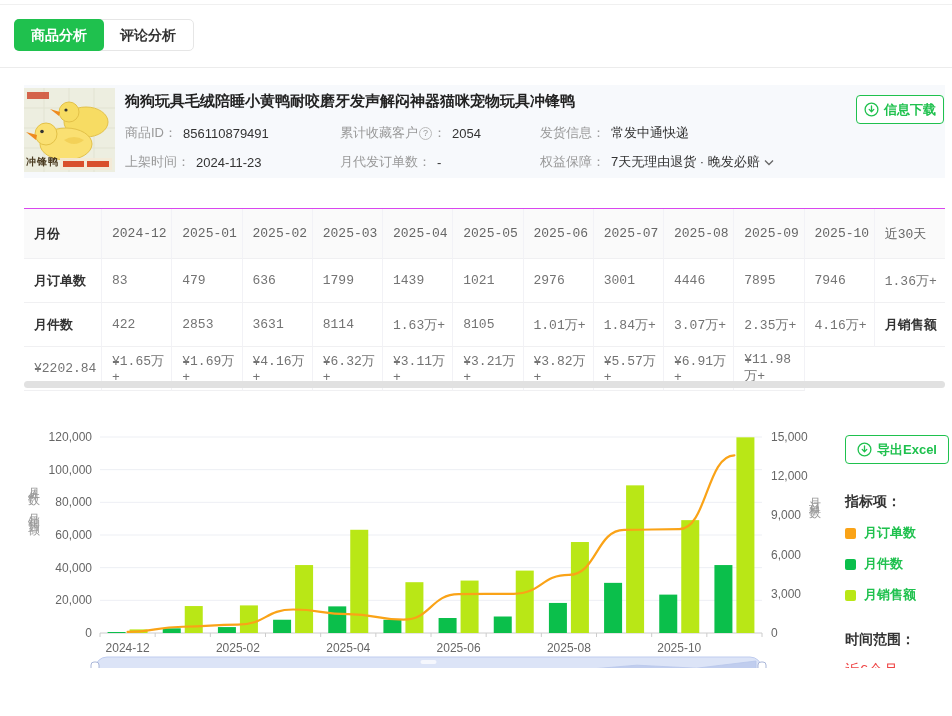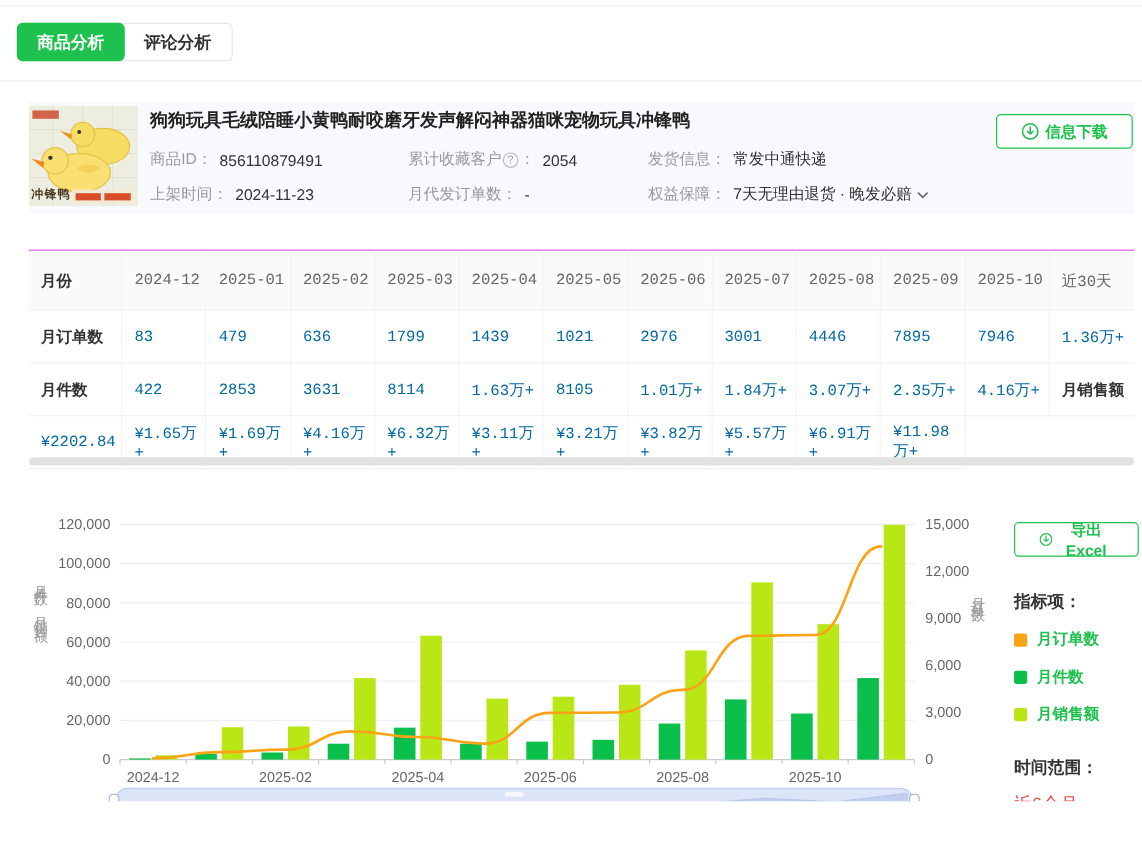--- a/index.html
+++ b/index.html
@@ -20,26 +20,26 @@
   .product-image { position:absolute; left:0; top:3px; width:91px; height:84px; overflow:hidden; }
   .img-caption { position:absolute; left:2px; bottom:3px; font-size:10px; font-weight:700; color:#4a3b20; letter-spacing:1px; }
   .info-main { position:absolute; left:101px; top:6px; right:100px; }
   .product-title { font-size:15px; font-weight:700; color:#222; line-height:20px; }
   .fields { display:grid; grid-template-columns:215px 200px 1fr; row-gap:11px; margin-top:13px; font-size:13px; }
   .field { display:flex; align-items:center; white-space:nowrap; }
   .field .lbl { color:#999; }
   .field .val { color:#333; margin-left:6px; }
   .help-ic { display:inline-flex; align-items:center; justify-content:center; width:13px; height:13px; border:1px solid #bbb; border-radius:50%; color:#999; font-size:9px; margin:0 1px; }
   .chev { margin-left:4px; display:inline-flex; }
-  .ghost-btn { display:inline-flex; align-items:center; gap:5px; height:29px; padding:0 20px; background:#fff; border:1px solid var(--accent); border-radius:4px; color:var(--accent); font-size:13px; font-weight:700; cursor:pointer; font-family:inherit; }
+  .ghost-btn { display:inline-flex; align-items:center; gap:5px; height:29px; padding:0 7px; background:#fff; border:1px solid var(--accent); border-radius:4px; color:var(--accent); font-size:13px; font-weight:700; cursor:pointer; font-family:inherit; }
   .info-dl { position:absolute; right:1px; top:10px; }
 
   
   .tbl { position:absolute; top:208px; left:24px; width:921px; display:grid; grid-template-columns:78px repeat(12,1fr); border-top:1px solid #d946ef;font-family:Liberation Mono, monospace; }
-  .tbl .cell { display:flex; align-items:center; padding-left:10px; font-size:13px; color:#0369a1; border-bottom:1px solid #f0f0f2; border-right:1px solid #f2f2f6; height:44px; background:#fff; }
+  .tbl .cell { display:flex; align-items:center; padding-left:10px; font-size:13px; color:#737373; border-bottom:1px solid #f0f0f2; border-right:1px solid #f2f2f6; height:44px; background:#fff; }
   .tbl .cell:nth-child(13n) { border-right:none; }
   .tbl .head { height:50px; background:#fafafa; color:#666; }
   .tbl .rowlbl, .tbl .head.first { font-weight:700; color:#333; }
   .tbl-scroll { position:absolute; top:381px; left:24px; width:921px; height:7px; background:#e1e1e1; border-radius:4px; }
 
   
   .chart-svg { position:absolute; left:0; top:425px; }
   .v-text { position:absolute; writing-mode:vertical-lr; text-orientation:upright; color:#999; font-size:12px; letter-spacing:3px; }
   .axis-left-name { left:25px; top:478px; }
   .axis-right-name { left:806px; top:488px; }

